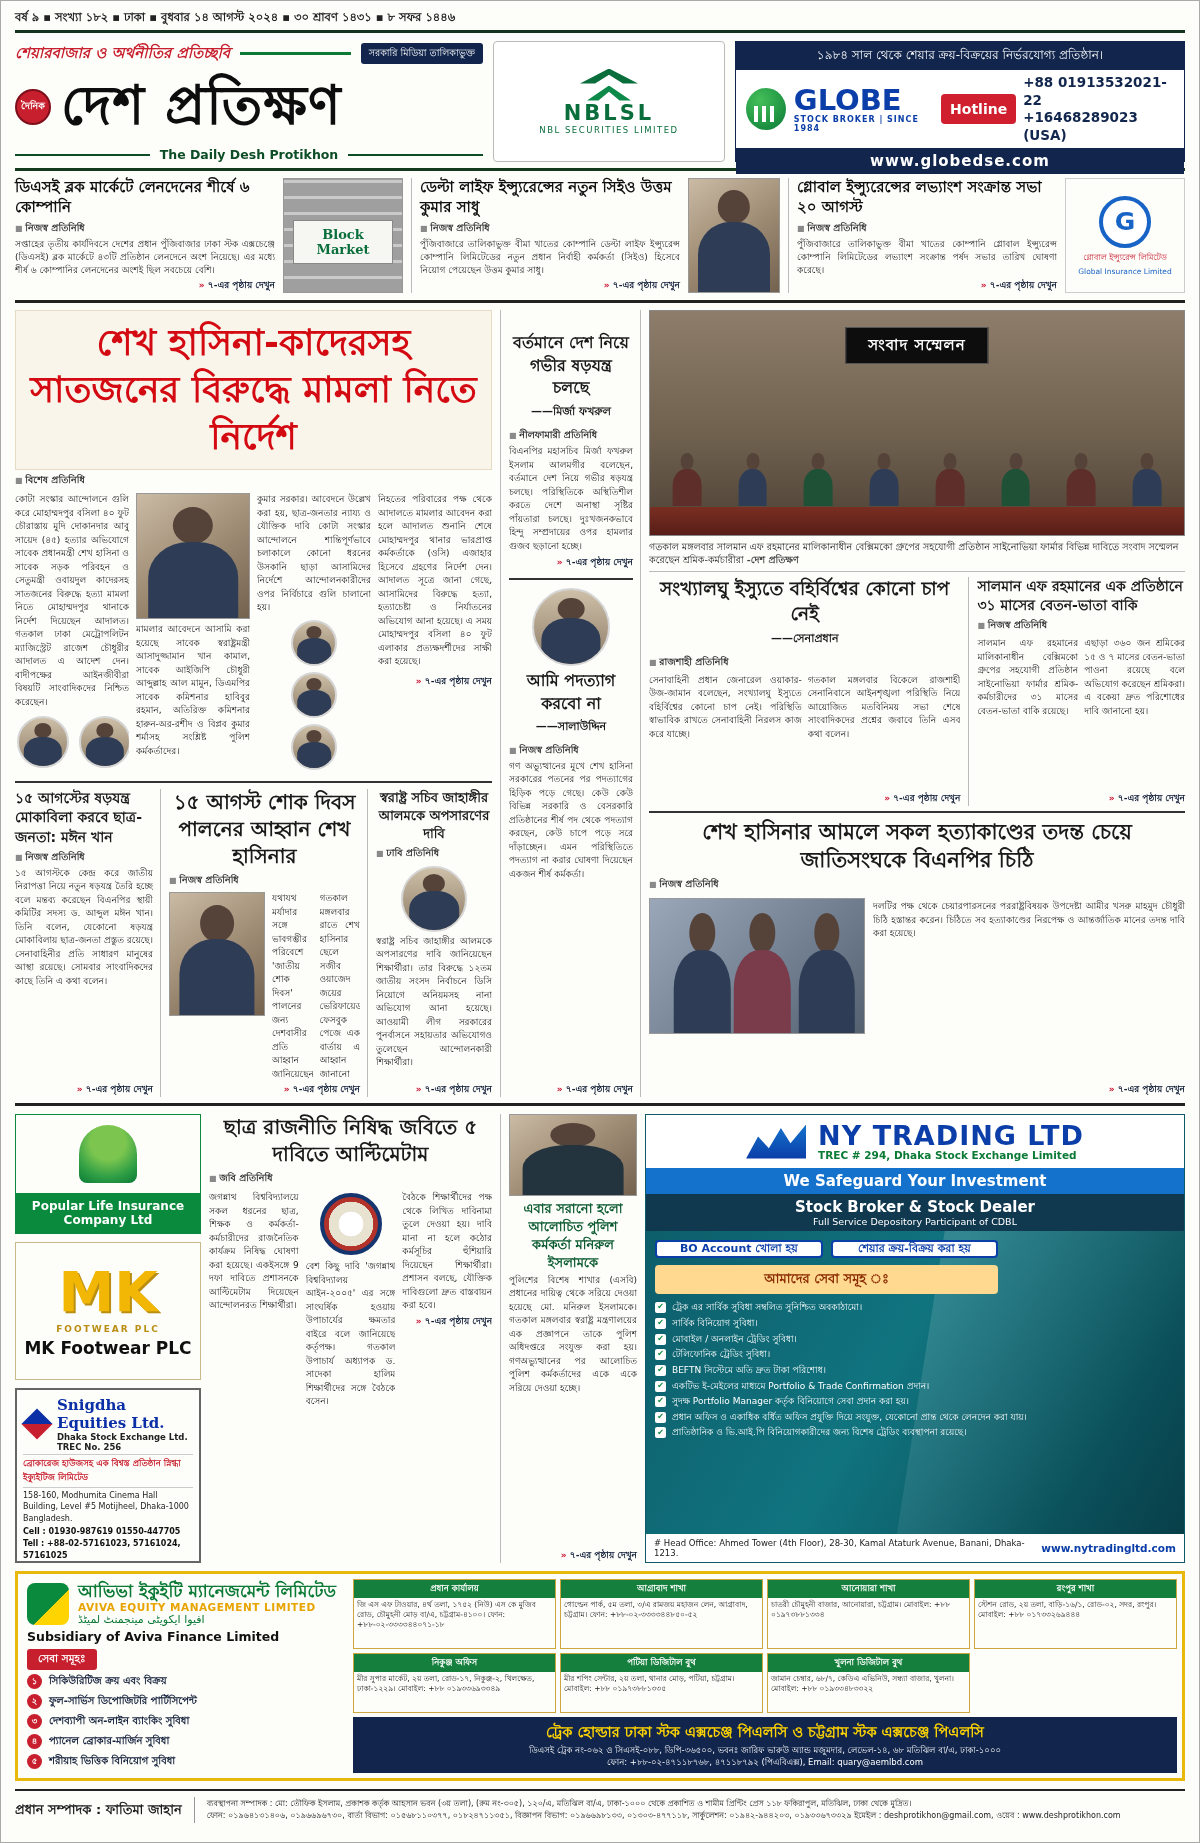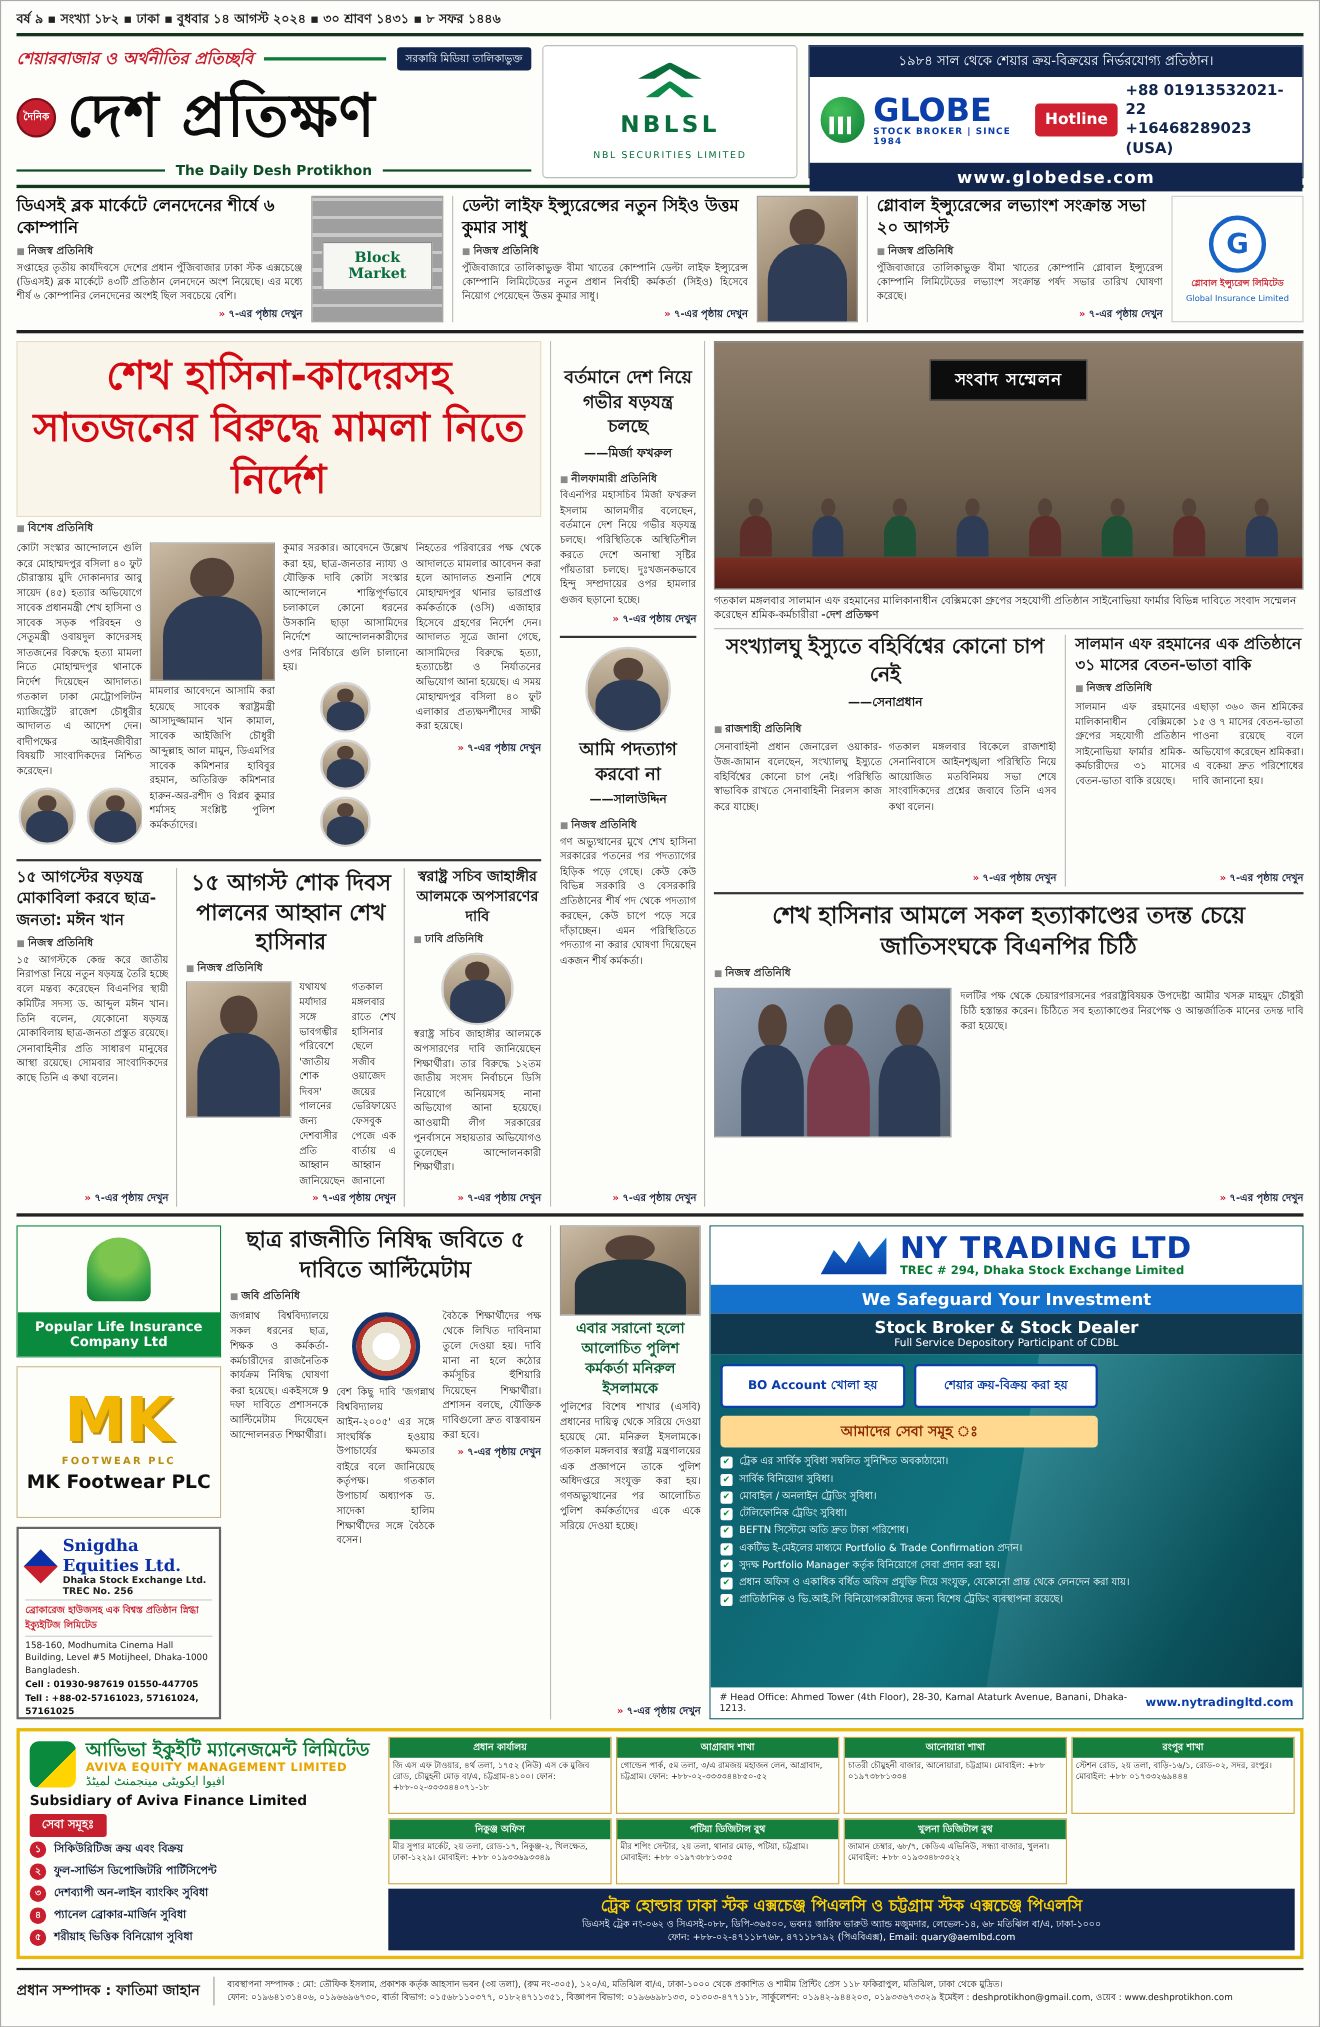--- a/index.html
+++ b/index.html
@@ -13,21 +13,21 @@
 .m-left{width:468px;display:flex;flex-direction:column;justify-content:space-between}
 .tagrow{display:flex;align-items:center;gap:10px}
 .tagline{color:#c81f2e;font-size:15px;font-weight:bold;font-style:italic;font-family:"DejaVu Serif","Liberation Serif",serif}
 .tagline-underline{height:3px;background:#0c7a35;flex:1}
 .govbadge{background:#12264d;color:#fff;font-size:9.5px;padding:3px 8px;border-radius:3px;white-space:nowrap}
 .titlerow{display:flex;align-items:center;gap:10px}
 .dailyseal{width:36px;height:36px;border-radius:50%;background:#c81f2e;color:#fff;font-size:9.5px;font-weight:bold;display:flex;align-items:center;justify-content:center;flex:0 0 auto;border:2px solid #7e0f1a}
 .nptitle{font-size:54px;line-height:1.05;font-weight:bold;color:#0d0d0d;letter-spacing:1px}
 .engbar{display:flex;align-items:center;gap:10px;color:#0c4d26;font-size:12.5px;font-weight:bold}
 .engbar::before,.engbar::after{content:"";flex:1;height:2px;background:#0c4d26}
-.m-nblsl{width:232px;border:1.5px solid #bbb;border-radius:4px;display:flex;flex-direction:column;align-items:center;justify-content:center;gap:12px;background:#fff}
+.m-nblsl{width:232px;border:1.5px solid #bbb;border-radius:4px;display:flex;flex-direction:column;align-items:center;justify-content:center;gap:0;background:#fff}
 .nb-logo{display:flex;flex-direction:column;align-items:center;gap:2px}
 .chev{width:58px;height:15px;background:#0a6e3c;clip-path:polygon(0 100%,50% 0,100% 100%,74% 100%,50% 42%,26% 100%)}
 .chev.c2{width:44px;background:#0d8a4a}
 .nb-name{font-size:21px;font-weight:bold;color:#0a6e3c;letter-spacing:3px}
 .nb-sub{font-size:8.5px;color:#0a6e3c;letter-spacing:1.5px}
 .m-globe{flex:1;border:1.5px solid #12264d;display:flex;flex-direction:column;background:#fff}
 .g-top{background:#12264d;color:#fff;font-size:12px;text-align:center;padding:4px 6px}
 .g-mid{flex:1;display:flex;align-items:center;justify-content:space-between;padding:4px 10px}
 .g-brand{display:flex;align-items:center;gap:8px}
 .g-icon{width:42px;height:42px;border-radius:50%;background:radial-gradient(circle at 35% 30%,#44c05a,#0a7a35);position:relative;overflow:hidden}
@@ -51,21 +51,21 @@
 .b-img{width:120px;flex:0 0 auto;border:1px solid #999;position:relative;overflow:hidden}
 .blockmkt{background:repeating-linear-gradient(0deg,#9f9f9f 0 13px,#c9c9c9 13px 16px)}
 .blockmkt .plaque{position:absolute;left:8%;right:8%;top:36%;background:#f6f6f2;border:1px solid #888;text-align:center;font-size:13px;font-weight:bold;color:#0a6e3c;padding:6px 2px;font-family:"DejaVu Serif","Liberation Serif",serif}
 .ph{position:relative;overflow:hidden;background:linear-gradient(145deg,#cbbba4,#9b8871 55%,#73624f)}
 .fig{position:absolute;inset:0}
 .fig::before{content:"";position:absolute;top:10%;left:50%;transform:translateX(-50%);width:36%;height:30%;border-radius:50%;background:#55433a}
 .fig::after{content:"";position:absolute;top:38%;left:50%;transform:translateX(-50%);width:80%;height:64%;border-radius:45% 45% 0 0;background:#2e3c55}
 .gil{width:120px;flex:0 0 auto;display:flex;flex-direction:column;align-items:center;justify-content:center;gap:3px;border:1px solid #ccc}
 .gil-circle{width:52px;height:52px;border-radius:50%;border:4px solid #1763c6;position:relative;background:#fff}
 .gil-circle::after{content:"G";position:absolute;inset:0;display:flex;align-items:center;justify-content:center;font-size:25px;color:#1763c6;font-weight:bold}
-.gil-bn{font-size:8px;color:#c81f2e;font-weight:bold;text-align:center}
+.gil-bn{font-size:8px;color:#c81f2e;font-weight:normal;text-align:center}
 .gil-en{font-size:7.5px;color:#1763c6;text-align:center}
 
 .main{display:flex;gap:8px;height:794px;padding-top:7px}
 .colL{width:486px;flex:0 0 auto;display:flex;flex-direction:column;border-right:1px solid #bbb;padding-right:8px}
 .colM{width:132px;flex:0 0 auto;border-right:1px solid #bbb;padding-right:7px;display:flex;flex-direction:column}
 .colR{flex:1;min-width:0;display:flex;flex-direction:column}
 .lead-head{background:#faf5ea;border:1px solid #e6dcc4;padding:9px 4px;text-align:center}
 .lead-h1{font-size:36px;line-height:1.3;font-weight:bold;color:#d40a12}
 .lead-body{flex:1;display:flex;gap:7px;overflow:hidden;padding-top:3px}
 .lcol{flex:1;min-width:0;font-size:9px;line-height:1.5;text-align:justify;overflow:hidden;display:flex;flex-direction:column;gap:4px}
@@ -145,21 +145,21 @@
 .ny-icon{width:60px;height:34px;background:linear-gradient(#1472cc,#0b3ea8);clip-path:polygon(0 100%,20% 35%,38% 70%,58% 10%,74% 55%,100% 0,100% 100%)}
 .ny-name{font-size:27px;font-weight:bold;color:#0b3ea8;letter-spacing:1px;line-height:1}
 .ny-trec{font-size:10.5px;color:#0a7a35;font-weight:bold}
 .ny-blue{background:#1472cc;color:#fff;text-align:center;font-size:15px;font-weight:bold;padding:4px}
 .ny-dark{background:#10384f;color:#fff;text-align:center;padding:4px}
 .ny-dark .l1{font-size:15px;font-weight:bold}
 .ny-dark .l2{font-size:9.5px}
 .ny-body{flex:1;position:relative;background:linear-gradient(120deg,#0d5e6b,#10747f 45%,#083f49);padding:9px;display:flex;flex-direction:column;gap:7px;overflow:hidden}
 .ny-body::after{content:"";position:absolute;right:-60px;top:-20px;width:330px;height:150%;background:linear-gradient(115deg,rgba(255,255,255,.16),rgba(255,255,255,0) 55%);transform:rotate(9deg);pointer-events:none}
 .bo-row{display:flex;gap:8px;width:66%;position:relative;z-index:1}
-.bo{flex:1;background:#fff;border:2px solid #0b3ea8;border-radius:4px;text-align:center;padding:11px 3px;font-weight:bold;color:#0b3ea8;font-size:11px;line-height:1.3}
+.bo{flex:1;background:#fff;border:2px solid #0b3ea8;border-radius:4px;text-align:center;padding:0 3px;font-weight:bold;color:#0b3ea8;font-size:11px;line-height:1.3}
 .svc-band{width:66%;background:#ffd98f;border-radius:4px;text-align:center;color:#8a2a00;font-weight:bold;font-size:13px;padding:4px;position:relative;z-index:1}
 .svc-list{width:72%;display:flex;flex-direction:column;gap:3.5px;position:relative;z-index:1}
 .svc{display:flex;gap:6px;font-size:9px;color:#fff;line-height:1.35;align-items:flex-start}
 .chk{width:11px;height:11px;background:#fff;color:#0a8a3c;border-radius:2px;font-size:8px;display:flex;align-items:center;justify-content:center;font-weight:bold;flex:0 0 auto;margin-top:1px}
 .chk::before{content:"✔"}
 .ny-foot{background:#fff;padding:4px 8px;font-size:8.5px;display:flex;justify-content:space-between;align-items:center;gap:8px}
 .ny-web{font-weight:bold;color:#0b3ea8;font-size:10.5px;white-space:nowrap}
 
 .aviva{border:3px solid #e8b80a;margin-top:8px;height:210px;display:flex;overflow:hidden}
 .av-left{width:330px;flex:0 0 auto;padding:7px 9px;display:flex;flex-direction:column;gap:3px}

